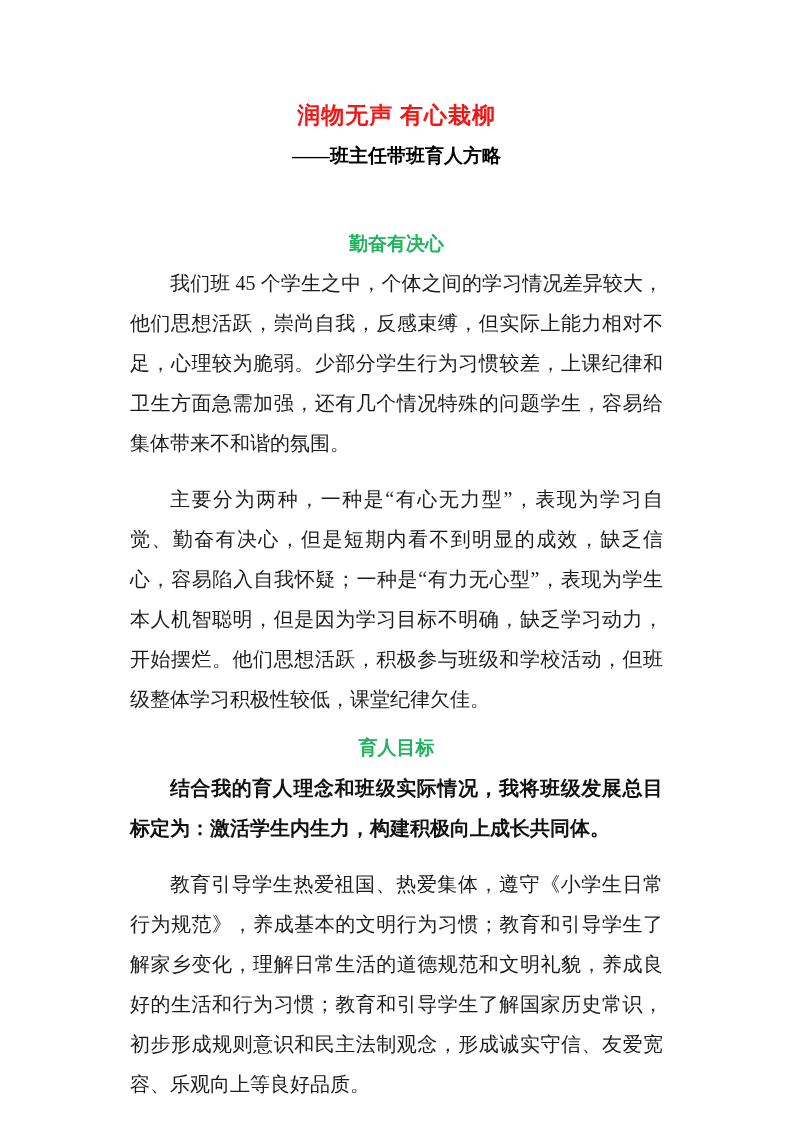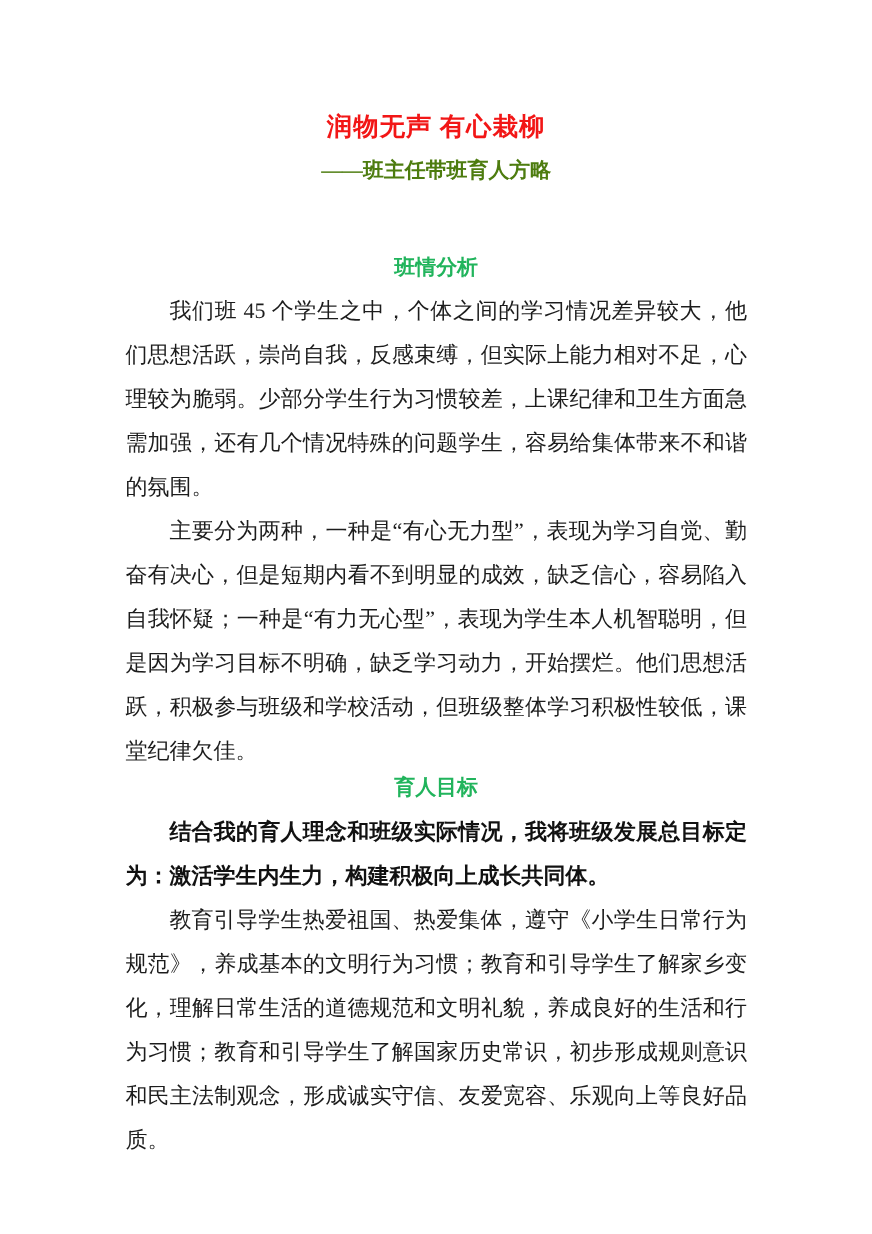--- a/index.html
+++ b/index.html
@@ -22,58 +22,58 @@
   .doc-title {
     text-align: center;
     color: #f21616;
     font-size: 23px;
     font-weight: 700;
     line-height: 1.35;
     letter-spacing: 1px;
   }
   .doc-subtitle {
     text-align: center;
-    color: #4d7c0f;
+    color: #000000;
     font-size: 19px;
     font-weight: 700;
     margin-top: 12px;
     line-height: 1.35;
   }
   .section-heading {
     text-align: center;
     color: #21b45c;
     font-size: 19px;
     font-weight: 700;
     line-height: 1.4;
   }
   .heading-1 { margin-top: 62px; }
   .heading-2 { margin-top: 1px; }
   .body-par {
-    margin: 0;
+    margin: 16px;
     font-size: 20px;
     line-height: 2.0;
     text-align: justify;
     text-indent: 2em;
     color: #1c1c1c;
     word-break: break-all;
   }
   .first-par { margin-top: 6px; }
   .bold-par { font-weight: 700; color: #111; }
 </style>
 </head>
 <body>
 
 <div class="page">
   <div class="content">
 
     <div class="doc-title">润物无声 有心栽柳</div>
 
     <div class="doc-subtitle">——班主任带班育人方略</div>
 
-    <div class="section-heading heading-1">班情分析</div>
+    <div class="section-heading heading-1">勤奋有决心</div>
 
     <p class="body-par first-par">我们班 45 个学生之中，个体之间的学习情况差异较大，他们思想活跃，崇尚自我，反感束缚，但实际上能力相对不足，心理较为脆弱。少部分学生行为习惯较差，上课纪律和卫生方面急需加强，还有几个情况特殊的问题学生，容易给集体带来不和谐的氛围。</p>
 
     <p class="body-par">主要分为两种，一种是“有心无力型”，表现为学习自觉、勤奋有决心，但是短期内看不到明显的成效，缺乏信心，容易陷入自我怀疑；一种是“有力无心型”，表现为学生本人机智聪明，但是因为学习目标不明确，缺乏学习动力，开始摆烂。他们思想活跃，积极参与班级和学校活动，但班级整体学习积极性较低，课堂纪律欠佳。</p>
 
     <div class="section-heading heading-2">育人目标</div>
 
     <p class="body-par bold-par first-par">结合我的育人理念和班级实际情况，我将班级发展总目标定为：激活学生内生力，构建积极向上成长共同体。</p>
 
     <p class="body-par">教育引导学生热爱祖国、热爱集体，遵守《小学生日常行为规范》，养成基本的文明行为习惯；教育和引导学生了解家乡变化，理解日常生活的道德规范和文明礼貌，养成良好的生活和行为习惯；教育和引导学生了解国家历史常识，初步形成规则意识和民主法制观念，形成诚实守信、友爱宽容、乐观向上等良好品质。</p>

